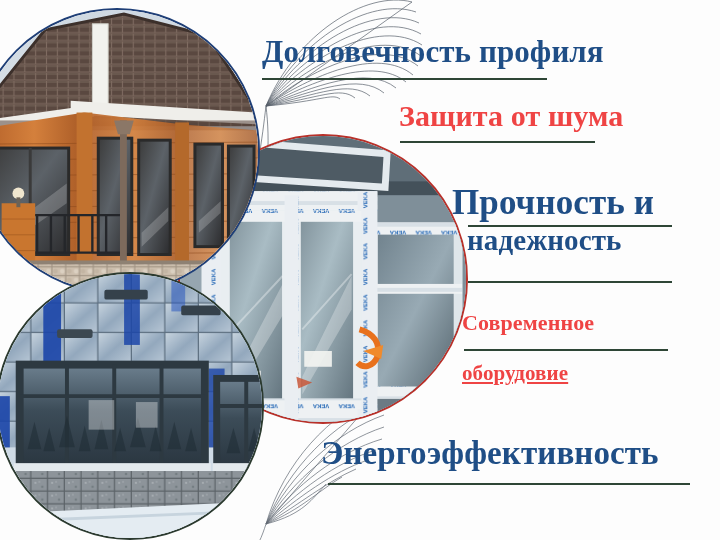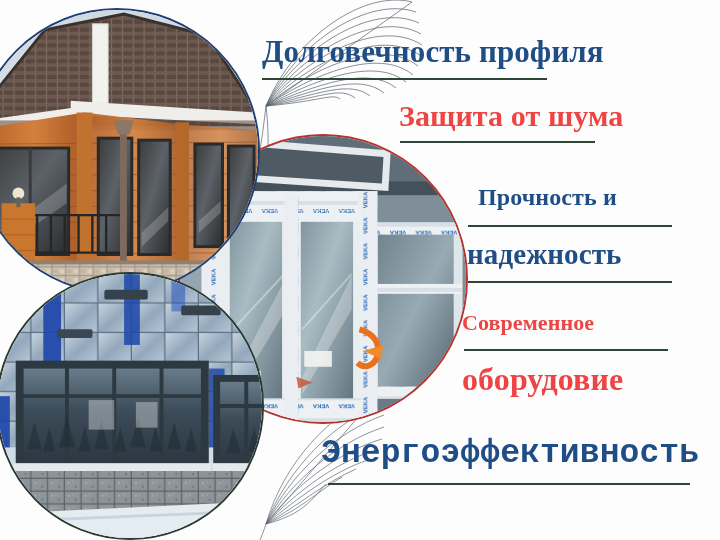--- a/index.html
+++ b/index.html
@@ -53,32 +53,32 @@
     position:absolute;height:2px;background:#2e4636;
   }
 
   
   #t1{left:262px;top:36px;font-size:31px;}
   #r1{left:262px;top:78px;width:285px;}
 
   #t2{left:399px;top:101px;font-size:30px;}
   #r2{left:400px;top:141px;width:195px;}
 
-  #t3{left:478px;top:185px;font-size:24px;}
+  #t3{left:452px;top:185px;font-size:35px;}
   #r3{left:468px;top:225px;width:204px;}
 
-  #t4{left:467px;top:240px;font-size:29px;}
+  #t4{left:467px;top:226px;font-size:29px;}
   #r4{left:468px;top:281px;width:204px;}
 
   #t5{left:462px;top:312px;font-size:22px;}
   #r5{left:464px;top:349px;width:204px;}
 
-  #t6{left:462px;top:363px;font-size:32px;}
-
-  #t7{left:321px;top:437px;font-size:33px;font-family:Liberation Mono, monospace;}
+  #t6{left:462px;top:363px;font-size:21px;text-decoration:underline;}
+
+  #t7{left:321px;top:437px;font-size:33px;}
   #r7{left:328px;top:483px;width:362px;}
 
   
   #watermark{
     position:absolute;right:12px;bottom:13px;
     display:flex;align-items:center;gap:5px;
     opacity:.85;z-index:9;pointer-events:none;
   }
   #watermark .wm-dots{display:block;}
   #watermark .wm-text{

